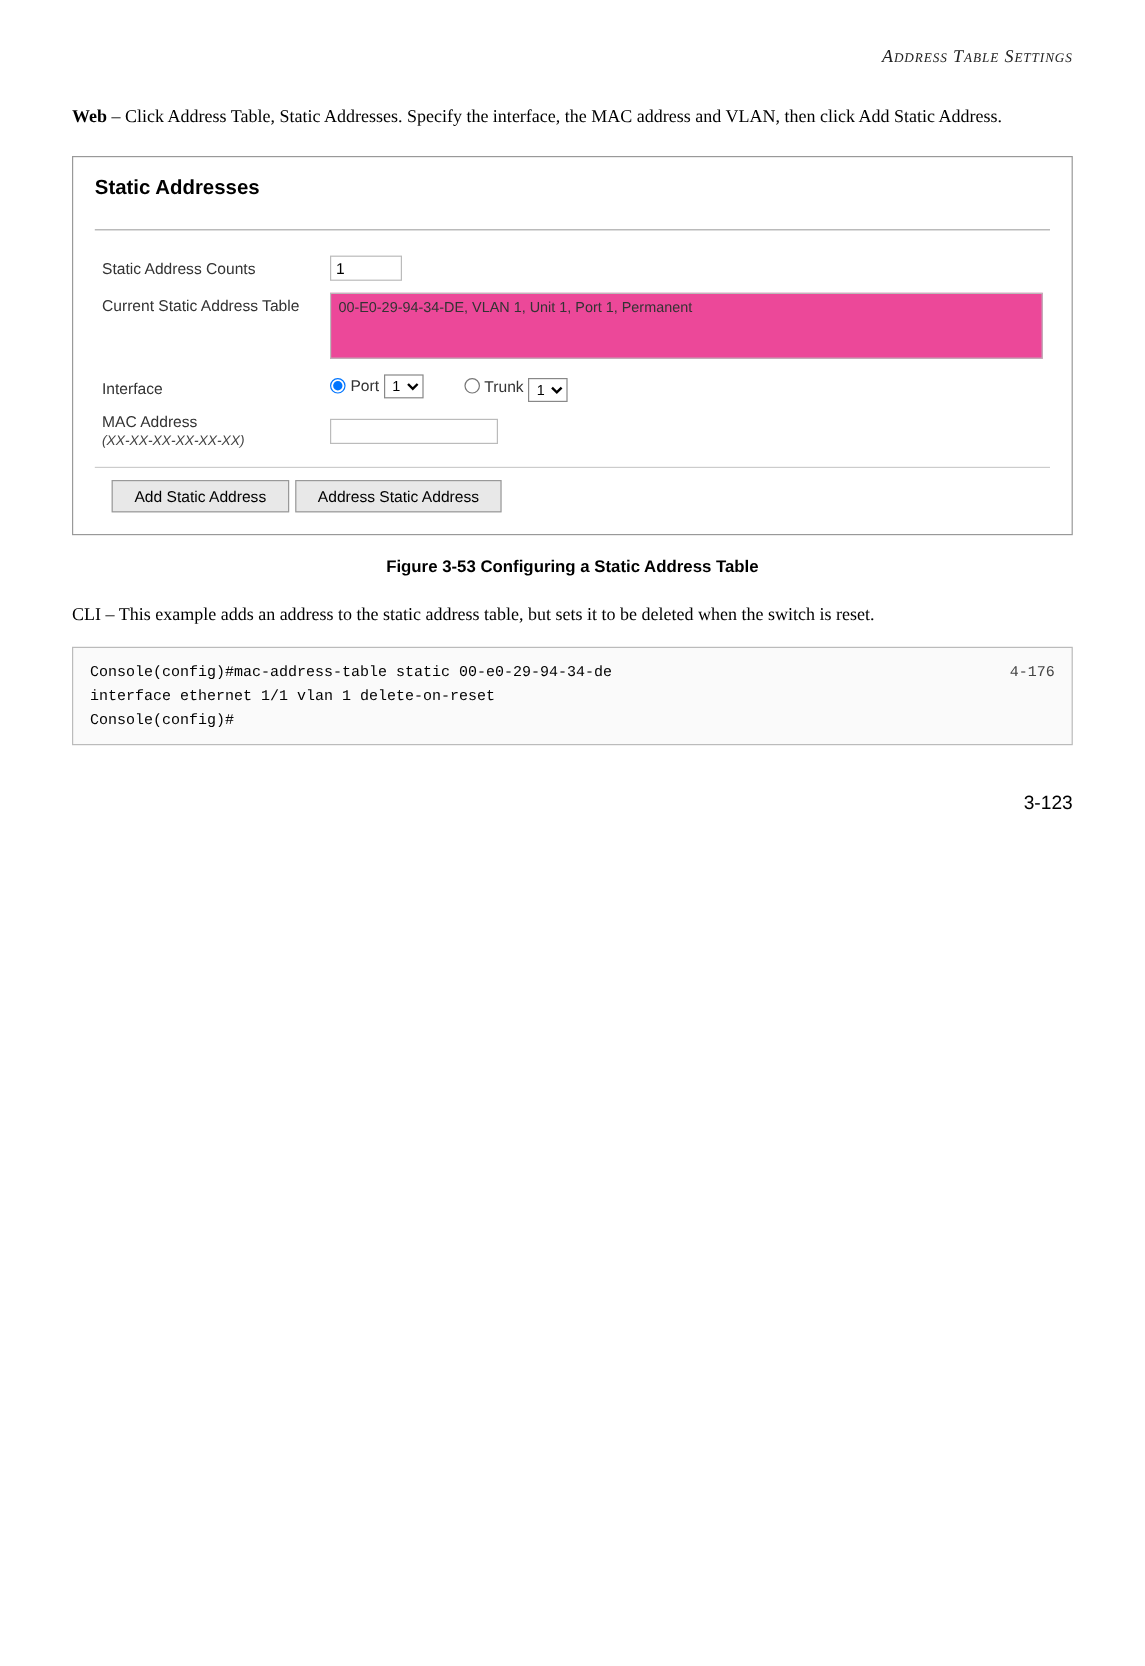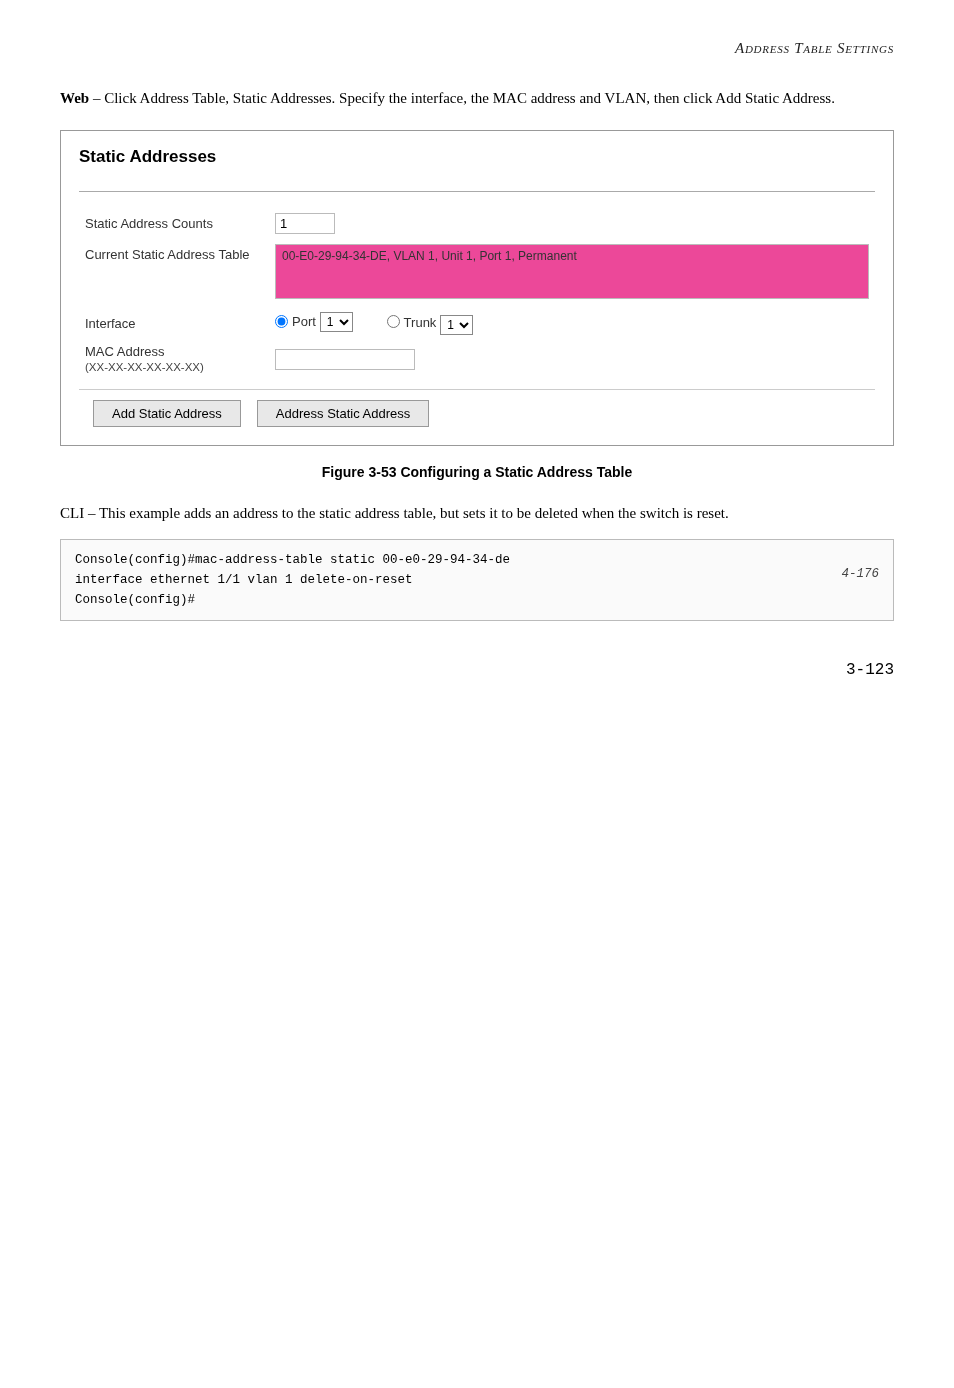--- a/index.html
+++ b/index.html
@@ -103,21 +103,21 @@
       background: #fff;
     }
     .vlan-select {
       font-size: 13px;
       border: 1px solid #888;
       background: #fff;
       padding: 1px 2px;
     }
     .button-row {
       display: flex;
-      gap: 12px;
+      gap: 1px;
       margin-top: 10px;
       border-top: 1px solid #ccc;
       padding-top: 10px;
       padding-left: 14px;
     }
     .btn {
       background: #e8e8e8;
       border: 1px solid #999;
       padding: 5px 18px;
       font-size: 13px;
@@ -146,35 +146,35 @@
       padding: 10px 14px;
       font-family: Courier New, Courier, monospace;
       font-size: 12.5px;
       line-height: 1.6;
       position: relative;
       margin-bottom: 30px;
     }
     .code-page-ref {
       position: absolute;
       right: 14px;
-      top: 24px;
-      font-style: italic;
+      top: 10px;
       font-size: 12.5px;
       color: #444;
     }
     .page-number {
       text-align: right;
       font-size: 16px;
-      font-family: Liberation Mono, monospace;
+      font-family: Liberation Sans, sans-serif;
       margin-top: 40px;
     }
     .mac-hint {
       font-size: 11.5px;
       color: #444;
       font-family: Arial, sans-serif;
+      font-style: italic;
     }
     .current-table-area {
       border: 1px solid #bbb;
       min-height: 55px;
       padding: 4px 6px;
       font-size: 12px;
       font-family: Arial, sans-serif;
       background: #ec4899;
       color: #333;
     }

